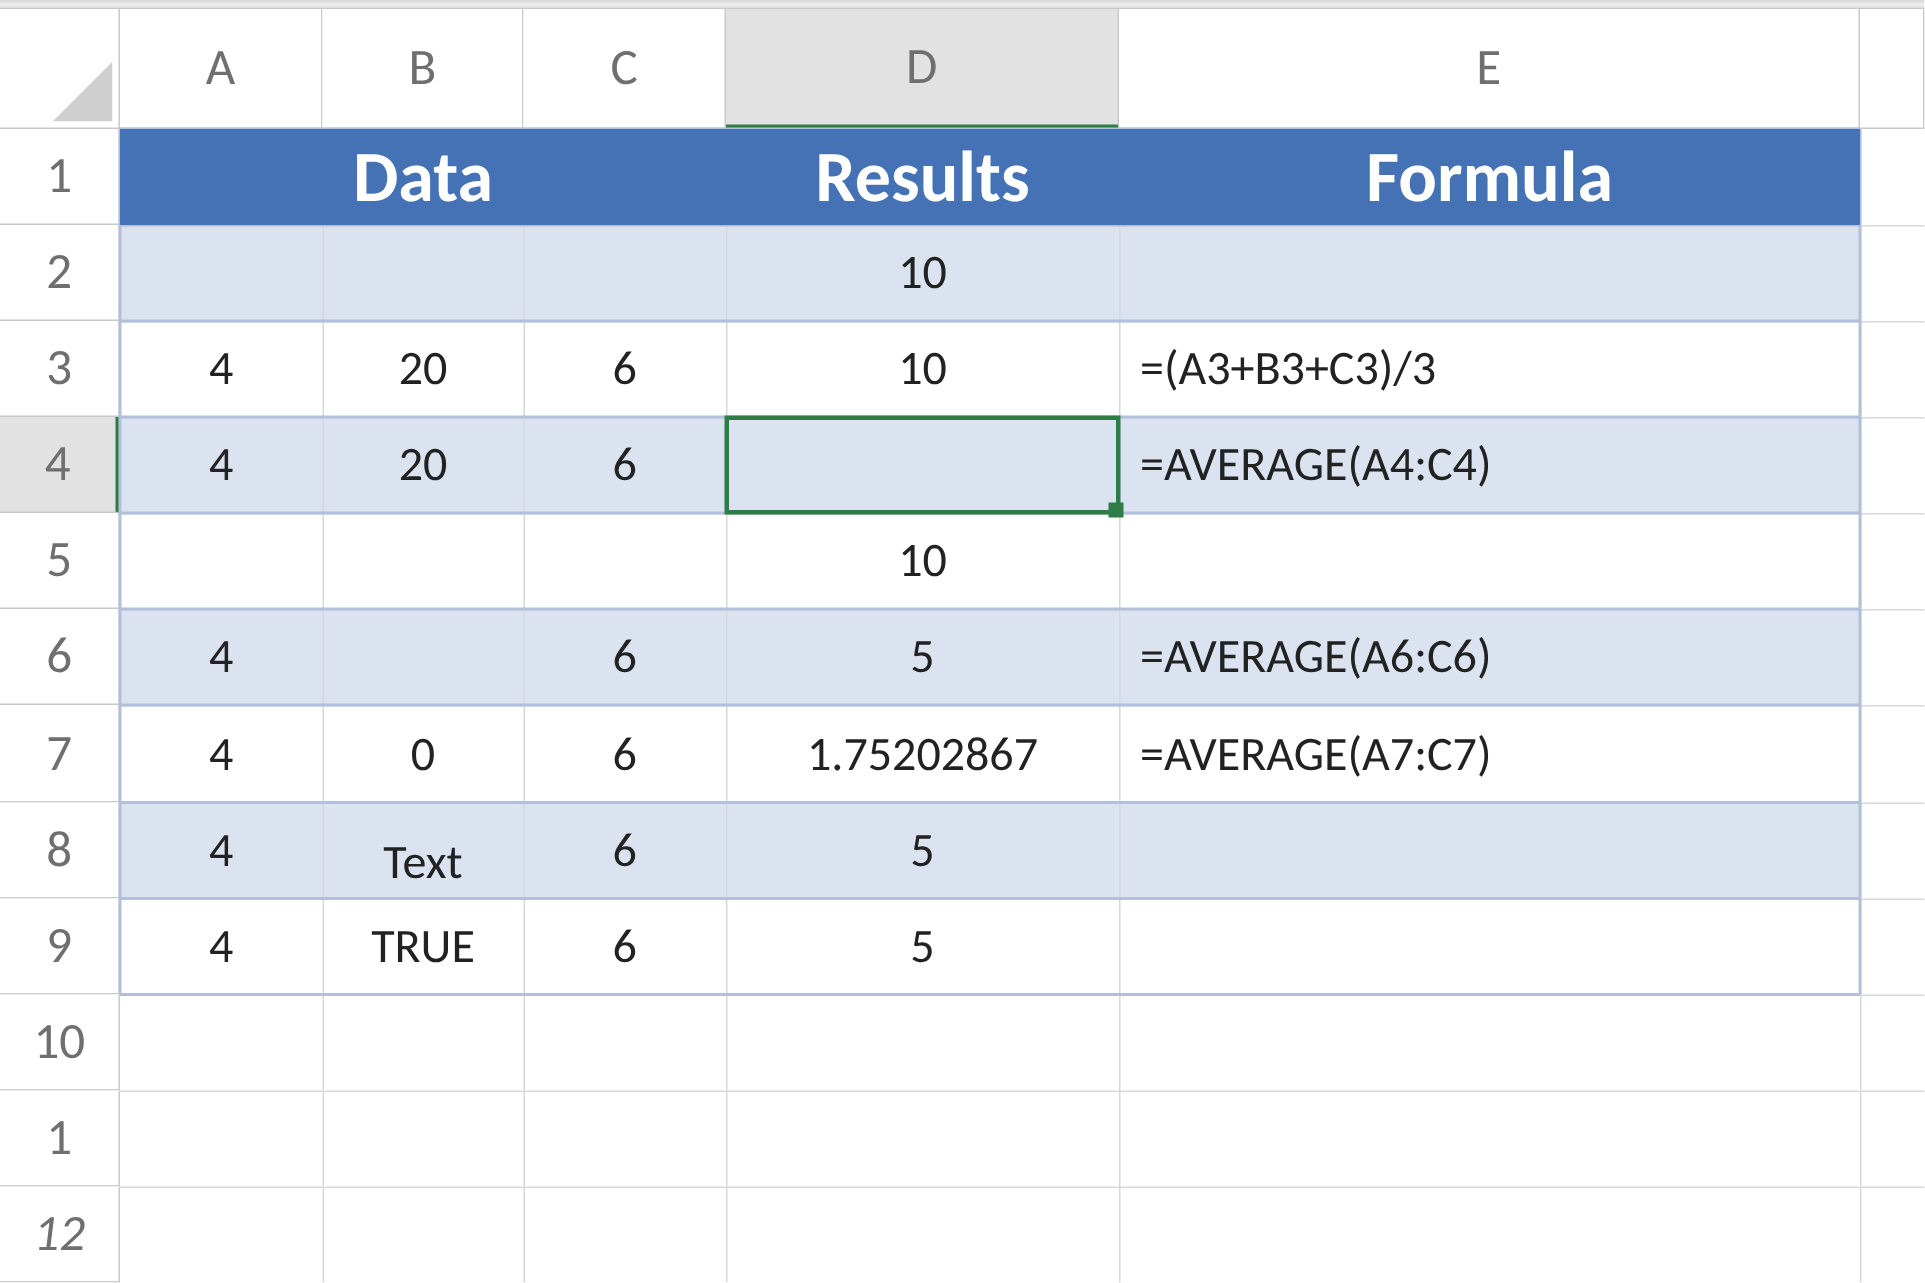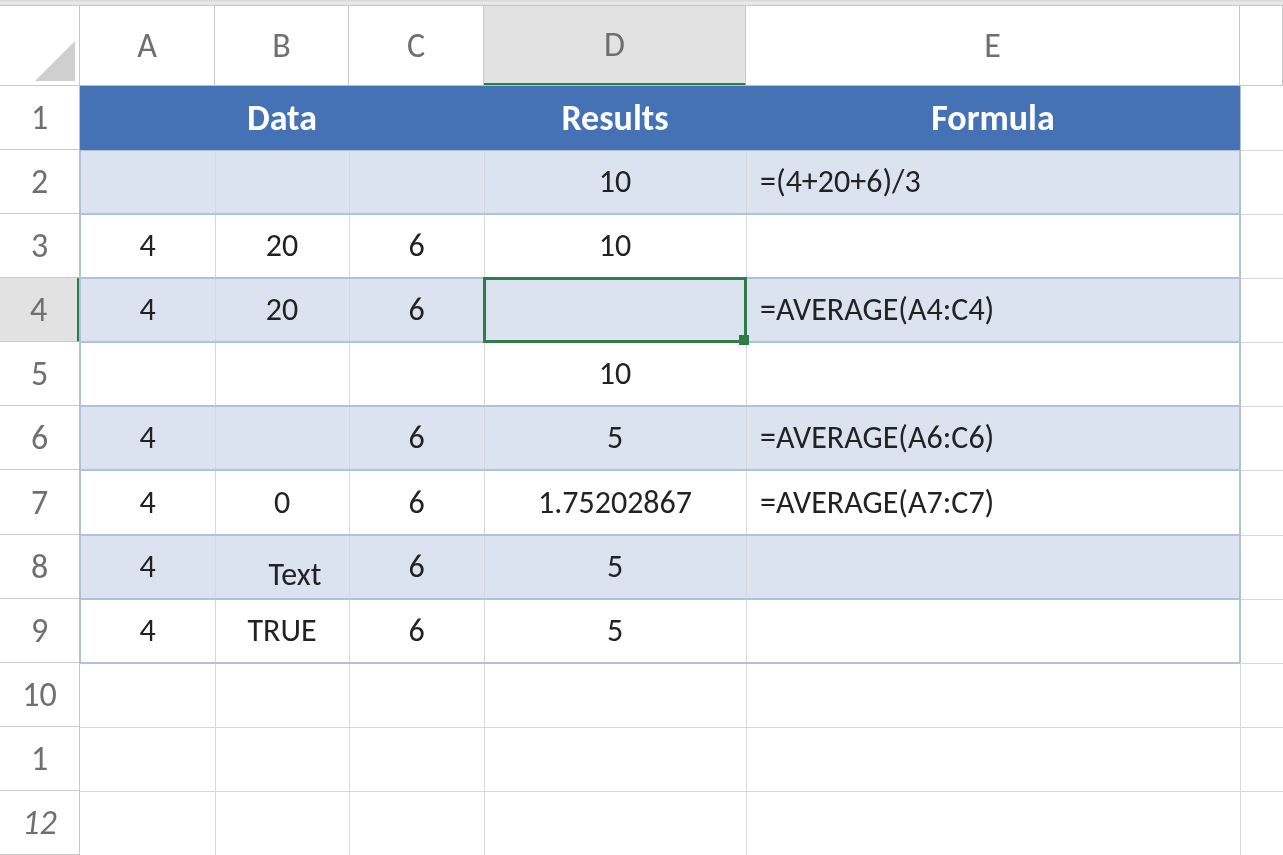--- a/index.html
+++ b/index.html
@@ -89,21 +89,21 @@
     white-space:nowrap;
     overflow:hidden;
   }
   .cell.center { justify-content:center; }
   .cell.left   { justify-content:flex-start; }
   
   .cell.hdr {
     background:#4472b5;
     color:#ffffff;
     font-weight:700;
-    font-size:36px;
+    font-size:48px;
     justify-content:center;
   }
   .cell.band {
     background:#dbe2f0;
   }
   
   .gline-h, .gline-v {
     position:absolute;
     background:#d8d8d8;
   }
@@ -192,46 +192,46 @@
       <div class="tborder" style="left: 0px; width: 1160px; top: 576px; height: 2px;"></div>
       <div class="tborder" style="top: 0px; height: 577px; left: -1px; width: 2px;"></div>
       <div class="tborder" style="top: 0px; height: 577px; left: 1159px; width: 2px;"></div>
       <div class="cell hdr" style="left: 0px; top: 0px; width: 404px; height: 64px;">Data</div>
       <div class="cell hdr" style="left: 404px; top: 0px; width: 262px; height: 64px;">Results</div>
       <div class="cell hdr" style="left: 666px; top: 0px; width: 494px; height: 64px;">Formula</div>
       <div class="cell center" style="left: 0px; top: 64px; width: 135px; height: 64px;"></div>
       <div class="cell center" style="left: 135px; top: 64px; width: 134px; height: 64px;"></div>
       <div class="cell center" style="left: 269px; top: 64px; width: 135px; height: 64px;"></div>
       <div class="cell center" style="left: 404px; top: 64px; width: 262px; height: 64px;">10</div>
-      <div class="cell left" style="left: 666px; top: 64px; width: 494px; height: 64px; padding-left: 14px;">=(4+20+6)/3</div>
       <div class="cell center" style="left: 0px; top: 128px; width: 135px; height: 64px;">4</div>
       <div class="cell center" style="left: 135px; top: 128px; width: 134px; height: 64px;">20</div>
       <div class="cell center" style="left: 269px; top: 128px; width: 135px; height: 64px;">6</div>
       <div class="cell center" style="left: 404px; top: 128px; width: 262px; height: 64px;">10</div>
+      <div class="cell left" style="left: 666px; top: 128px; width: 494px; height: 64px; padding-left: 14px;">=(A3+B3+C3)/3</div>
       <div class="cell center" style="left: 0px; top: 192px; width: 135px; height: 64px;">4</div>
       <div class="cell center" style="left: 135px; top: 192px; width: 134px; height: 64px;">20</div>
       <div class="cell center" style="left: 269px; top: 192px; width: 135px; height: 64px;">6</div>
       <div class="cell center" style="left: 404px; top: 192px; width: 262px; height: 64px;"></div>
       <div class="cell left" style="left: 666px; top: 192px; width: 494px; height: 64px; padding-left: 14px;">=AVERAGE(A4:C4)</div>
       <div class="cell center" style="left: 0px; top: 256px; width: 135px; height: 64px;"></div>
       <div class="cell center" style="left: 135px; top: 256px; width: 134px; height: 64px;"></div>
       <div class="cell center" style="left: 269px; top: 256px; width: 135px; height: 64px;"></div>
       <div class="cell center" style="left: 404px; top: 256px; width: 262px; height: 64px;">10</div>
       <div class="cell center" style="left: 0px; top: 320px; width: 135px; height: 64px;">4</div>
       <div class="cell center" style="left: 135px; top: 320px; width: 134px; height: 64px;"></div>
       <div class="cell center" style="left: 269px; top: 320px; width: 135px; height: 64px;">6</div>
       <div class="cell center" style="left: 404px; top: 320px; width: 262px; height: 64px;">5</div>
       <div class="cell left" style="left: 666px; top: 320px; width: 494px; height: 64px; padding-left: 14px;">=AVERAGE(A6:C6)</div>
       <div class="cell center" style="left: 0px; top: 384px; width: 135px; height: 65px;">4</div>
       <div class="cell center" style="left: 135px; top: 384px; width: 134px; height: 65px;">0</div>
       <div class="cell center" style="left: 269px; top: 384px; width: 135px; height: 65px;">6</div>
       <div class="cell center" style="left: 404px; top: 384px; width: 262px; height: 65px;">1.75202867</div>
       <div class="cell left" style="left: 666px; top: 384px; width: 494px; height: 65px; padding-left: 14px;">=AVERAGE(A7:C7)</div>
       <div class="cell center" style="left: 0px; top: 449px; width: 135px; height: 64px;">4</div>
-      <div class="cell center" style="left: 135px; top: 449px; width: 134px; height: 80px; margin-left: 13px;">Text</div>
+      <div class="cell center" style="left: 135px; top: 449px; width: 134px; height: 80px;">Text</div>
       <div class="cell center" style="left: 269px; top: 449px; width: 135px; height: 64px;">6</div>
       <div class="cell center" style="left: 404px; top: 449px; width: 262px; height: 64px;">5</div>
       <div class="cell center" style="left: 0px; top: 513px; width: 135px; height: 64px;">4</div>
       <div class="cell center" style="left: 135px; top: 513px; width: 134px; height: 64px;">TRUE</div>
       <div class="cell center" style="left: 269px; top: 513px; width: 135px; height: 64px;">6</div>
       <div class="cell center" style="left: 404px; top: 513px; width: 262px; height: 64px;">5</div>
       <div class="selection" style="left: 403px; top: 191px; width: 264px; height: 66px;">
         <div class="selhandle"></div>
       </div>
     </div>

